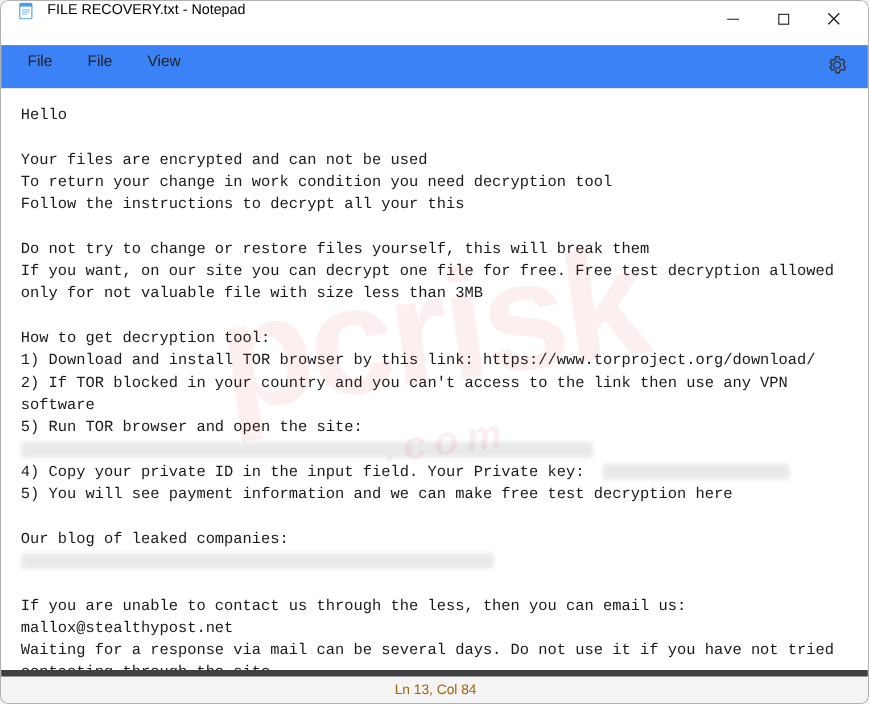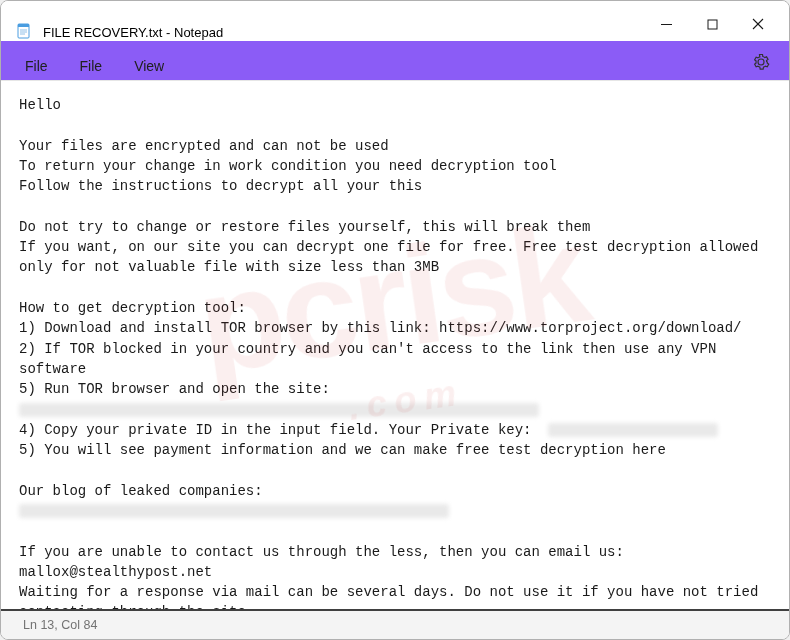--- a/index.html
+++ b/index.html
@@ -17,22 +17,22 @@
     border: 1px solid #b0b0b0;
     border-radius: 8px;
     display: flex;
     flex-direction: column;
     overflow: hidden;
     position: relative;
   }
   .titlebar {
     height: 40px;
     display: flex;
-    align-items: flex-end;
-    padding: 13px 8px 0 14px;
+    align-items: flex-start;
+    padding: 0 8px 0 14px;
     background: #ffffff;
     border-bottom: 1px solid transparent;
   }
   .titlebar .icon {
     width: 18px;
     height: 18px;
     margin-right: 10px;
     display: flex;
     align-items: center;
     justify-content: center;
@@ -48,25 +48,25 @@
     width: 46px;
     height: 32px;
     display: flex;
     align-items: center;
     justify-content: center;
     color: #1a1a1a;
   }
   .menubar {
     height: 40px;
     display: flex;
-    align-items: flex-end;
+    align-items: flex-start;
     padding: 0 10px;
     gap: 4px;
     border-bottom: 1px solid #e6e6e6;
-    background: #8b5cf6;
+    background: #3b82f6;
     position: relative;
   }
   .menu-item {
     padding: 6px 14px;
     font-size: 14px;
     color: #202020;
     border-radius: 4px;
   }
   .menu-spacer { flex: 1; }
   .settings-btn {
@@ -95,26 +95,27 @@
     display: inline-block;
     height: 14px;
     border-radius: 3px;
     background: #e9e9e9;
     filter: blur(2px);
     vertical-align: middle;
   }
   .statusbar {
     height: 30px;
     background: #f4f4f4;
-    border-top: 2px solid #404040;
+    border-top: 6px solid #404040;
     display: flex;
     align-items: center;
     font-size: 12.5px;
-    color: #737373;
+    color: #a16207;
     padding: 0 4px;
+    flex-direction: column;
   }
   .status-cell {
     padding: 0 16px;
     border-left: 1px solid #dcdcdc;
     height: 100%;
     display: flex;
     align-items: center;
   }
   .status-cell:first-child { border-left: none; flex: 1; padding-left: 18px; }
   .watermark {

